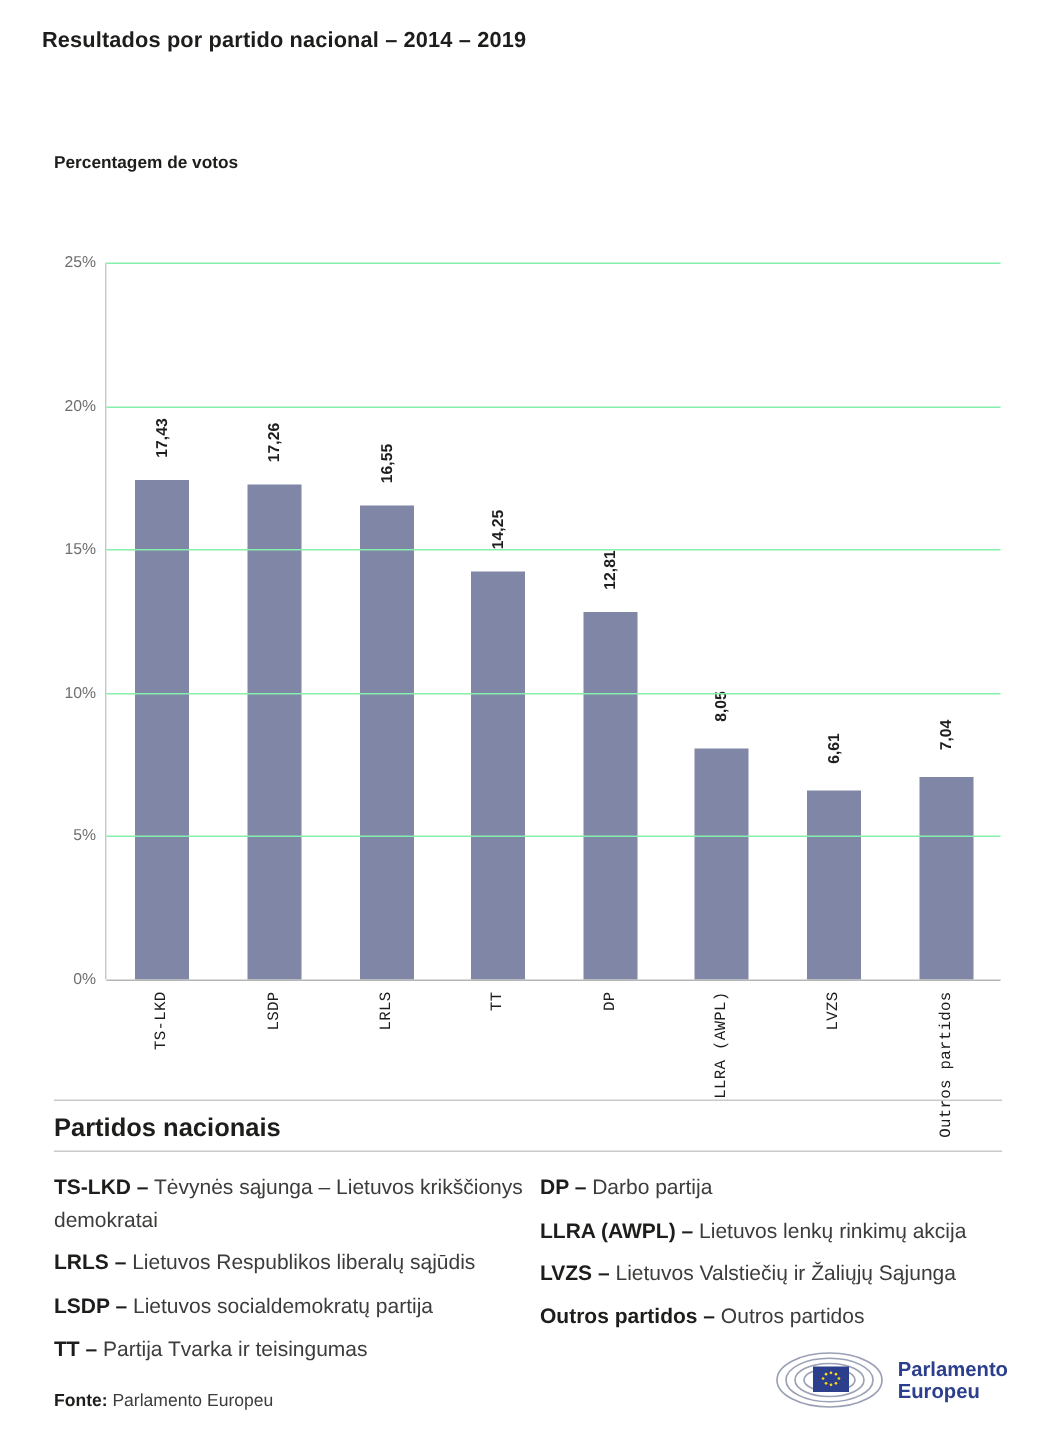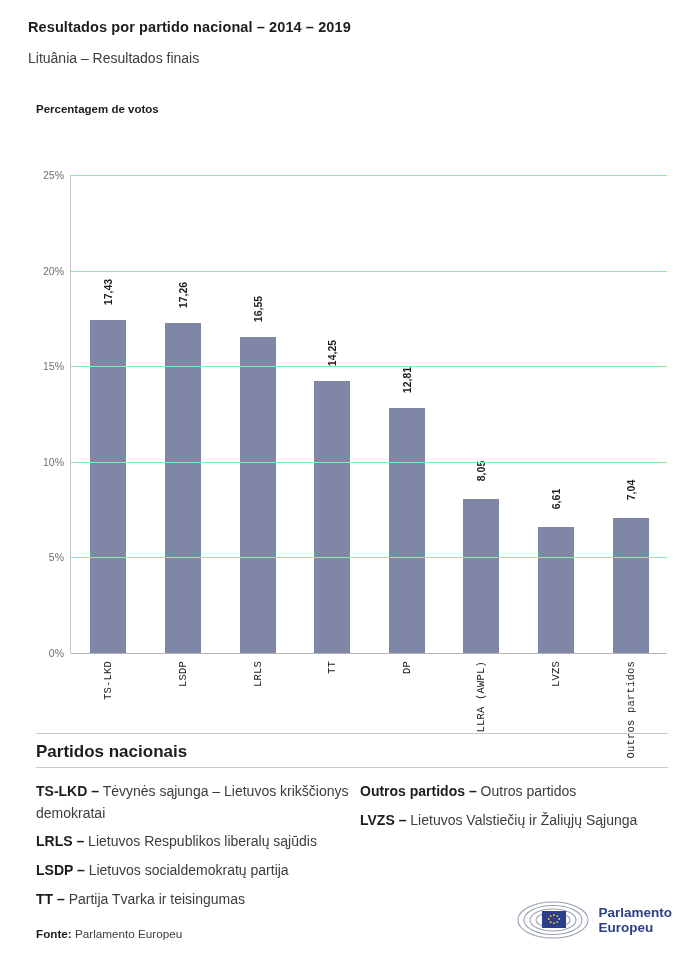--- a/index.html
+++ b/index.html
@@ -174,21 +174,20 @@
     color: #2b3f8c;
     line-height: 1.12;
   }
 </style>
 </head>
 <body>
 
 <div class="page">
 
   <div class="title">Resultados por partido nacional – 2014 – 2019</div>
-  <div class="subtitle">Lituânia – Resultados finais</div>
   <div class="axis-title">Percentagem de votos</div>
 
   <div class="chart">
     <div class="plot" id="plot">
 
       <div class="bars" id="bars">
           <div class="bar-slot" style="left: 0px; width: 74.625px;">
             <div class="bar" style="height: 333.262px; width: 36px; left: 19.3125px; background: rgb(127, 134, 166);"></div>
             <div class="bar-value" style="bottom: 355.262px;">17,43</div>
             <div class="bar-label">TS-LKD</div>
@@ -255,22 +254,24 @@
   <div class="legend-rule"></div>
 
   <div class="legend-cols">
     <div class="legend-col" id="legend-left">
         <div class="legend-item"><b>TS-LKD –</b><span> Tėvynės sąjunga – Lietuvos krikščionys demokratai</span></div>
         <div class="legend-item"><b>LRLS –</b><span> Lietuvos Respublikos liberalų sąjūdis</span></div>
         <div class="legend-item"><b>LSDP –</b><span> Lietuvos socialdemokratų partija</span></div>
         <div class="legend-item"><b>TT –</b><span> Partija Tvarka ir teisingumas</span></div>
       </div>
     <div class="legend-col" id="legend-right">
+        <div class="legend-item"><b>DP –</b><span> Darbo partija</span></div>
+        <div class="legend-item"><b>LLRA (AWPL) –</b><span> Lietuvos lenkų rinkimų akcija</span></div>
+        <div class="legend-item"><b>LVZS –</b><span> Lietuvos Valstiečių ir Žaliųjų Sąjunga</span></div>
         <div class="legend-item"><b>Outros partidos –</b><span> Outros partidos</span></div>
-        <div class="legend-item"><b>LVZS –</b><span> Lietuvos Valstiečių ir Žaliųjų Sąjunga</span></div>
       </div>
   </div>
 
   <div class="source">
     <b>Fonte:</b>
     <span>Parlamento Europeu</span>
   </div>
 
   <div class="ep-logo">
     <svg class="ep-mark" viewBox="0 0 74 44">

